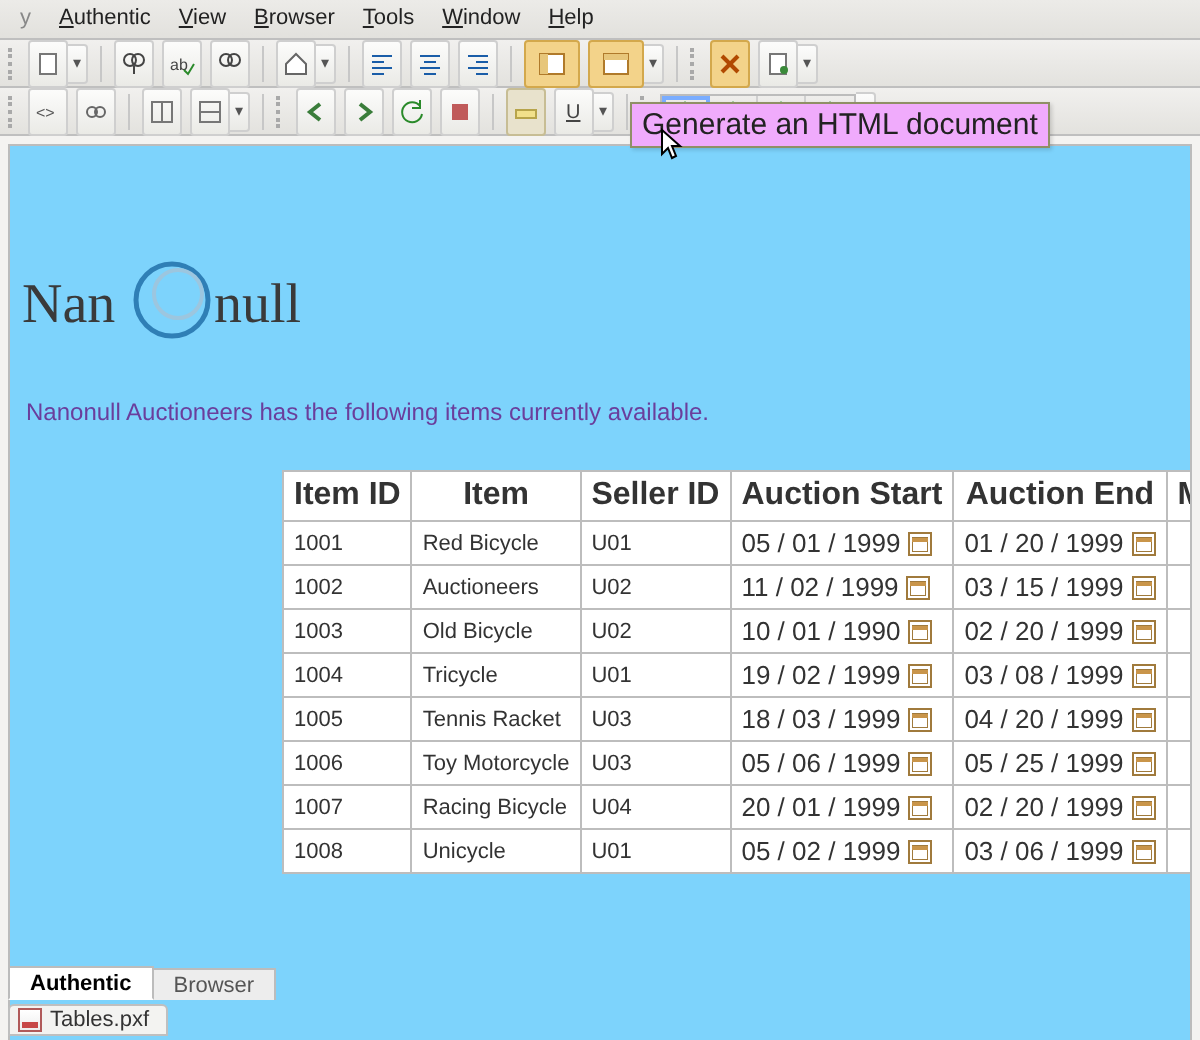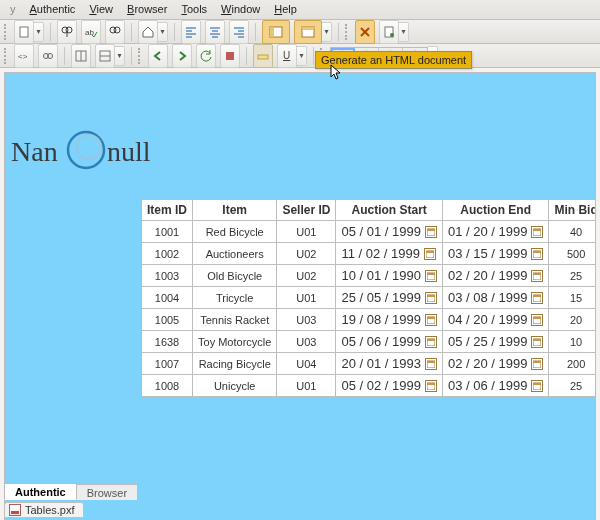--- a/index.html
+++ b/index.html
@@ -100,40 +100,40 @@
   }
   table.items th, table.items td {
     border:1px solid #bdbdbd;
     padding:3px 5px;
     white-space:nowrap;
   }
   table.items th {
     background:#fff;
     font-weight:bold;
     text-align:center;
-    font-size:12px;
+    font-size:16px;
     margin-top:44px;
   }
-  table.items td { background:#fff;text-align:center; }
+  table.items td { background:#fff; }
   .date-cell { display:flex; align-items:center; gap:4px; }
   .date-cell .date-text { font-family:Liberation Sans, sans-serif; font-size:13px; }
   .date-cell .cal {
     width:12px; height:12px; display:inline-flex;
     align-items:center; justify-content:center;
     border:1px solid #a07a3c; background:#fff;
   }
   .date-cell .cal svg { width:8px; height:8px; }
   .num { text-align:right; }
   
   .tooltip {
     position:absolute;
     top:51px; left:315px;
-    background:#eab308;
+    background:#f0abfc;
     border:1px solid #8f8f66;
-    font-size:11px;
+    font-size:15px;
     padding:2px 5px;
     color:#222;
     z-index:50;
     box-shadow:1px 1px 2px rgba(0,0,0,.15);
   }
   
   .gen-group {
     display:flex; gap:0;
     border:1px solid #bcbcbc;
     height:18px;
@@ -405,20 +405,21 @@
   <div class="docbody">
 
     <div class="logo">
       <svg viewBox="0 0 180 50">
         <text x="0" y="38" font-family="Verdana" font-size="28" fill="#3a3a3a">Nan</text>
         <circle cx="75" cy="27" r="18" fill="none" stroke="#2f7fb6" stroke-width="2.5"></circle>
         <circle cx="78" cy="24" r="12" fill="none" stroke="#9cc6df" stroke-width="2"></circle>
         <text x="96" y="38" font-family="Verdana" font-size="28" fill="#3a3a3a">null</text>
       </svg>
     </div>
+    <p class="intro">Nanonull Auctioneers has the following items currently available.</p>
 
     <table class="items">
       <thead>
         <tr>
           <th>Item ID</th>
           <th>Item</th>
           <th>Seller ID</th>
           <th>Auction Start</th>
           <th>Auction End</th>
           <th>Min Bid</th>
@@ -508,21 +509,21 @@
               </span>
             </td>
             <td class="num">25</td>
           </tr>
           <tr>
             <td>1004</td>
             <td>Tricycle</td>
             <td>U01</td>
             <td>
               <span class="date-cell">
-                <span class="date-text">25 / 05 / 1999</span>
+                <span class="date-text">19 / 02 / 1999</span>
                 <span class="cal">
                   <svg viewBox="0 0 8 8">
                     <rect x="0" y="1" width="8" height="7" fill="#fff" stroke="#a07a3c"></rect>
                     <rect x="0" y="1" width="8" height="2" fill="#c9954a"></rect>
                   </svg>
                 </span>
               </span>
             </td>
             <td>
               <span class="date-cell">
@@ -536,21 +537,21 @@
               </span>
             </td>
             <td class="num">15</td>
           </tr>
           <tr>
             <td>1005</td>
             <td>Tennis Racket</td>
             <td>U03</td>
             <td>
               <span class="date-cell">
-                <span class="date-text">19 / 08 / 1999</span>
+                <span class="date-text">18 / 03 / 1999</span>
                 <span class="cal">
                   <svg viewBox="0 0 8 8">
                     <rect x="0" y="1" width="8" height="7" fill="#fff" stroke="#a07a3c"></rect>
                     <rect x="0" y="1" width="8" height="2" fill="#c9954a"></rect>
                   </svg>
                 </span>
               </span>
             </td>
             <td>
               <span class="date-cell">
@@ -559,21 +560,21 @@
                   <svg viewBox="0 0 8 8">
                     <rect x="0" y="1" width="8" height="7" fill="#fff" stroke="#a07a3c"></rect>
                     <rect x="0" y="1" width="8" height="2" fill="#c9954a"></rect>
                   </svg>
                 </span>
               </span>
             </td>
             <td class="num">20</td>
           </tr>
           <tr>
-            <td>1638</td>
+            <td>1006</td>
             <td>Toy Motorcycle</td>
             <td>U03</td>
             <td>
               <span class="date-cell">
                 <span class="date-text">05 / 06 / 1999</span>
                 <span class="cal">
                   <svg viewBox="0 0 8 8">
                     <rect x="0" y="1" width="8" height="7" fill="#fff" stroke="#a07a3c"></rect>
                     <rect x="0" y="1" width="8" height="2" fill="#c9954a"></rect>
                   </svg>
@@ -592,21 +593,21 @@
               </span>
             </td>
             <td class="num">10</td>
           </tr>
           <tr>
             <td>1007</td>
             <td>Racing Bicycle</td>
             <td>U04</td>
             <td>
               <span class="date-cell">
-                <span class="date-text">20 / 01 / 1993</span>
+                <span class="date-text">20 / 01 / 1999</span>
                 <span class="cal">
                   <svg viewBox="0 0 8 8">
                     <rect x="0" y="1" width="8" height="7" fill="#fff" stroke="#a07a3c"></rect>
                     <rect x="0" y="1" width="8" height="2" fill="#c9954a"></rect>
                   </svg>
                 </span>
               </span>
             </td>
             <td>
               <span class="date-cell">

